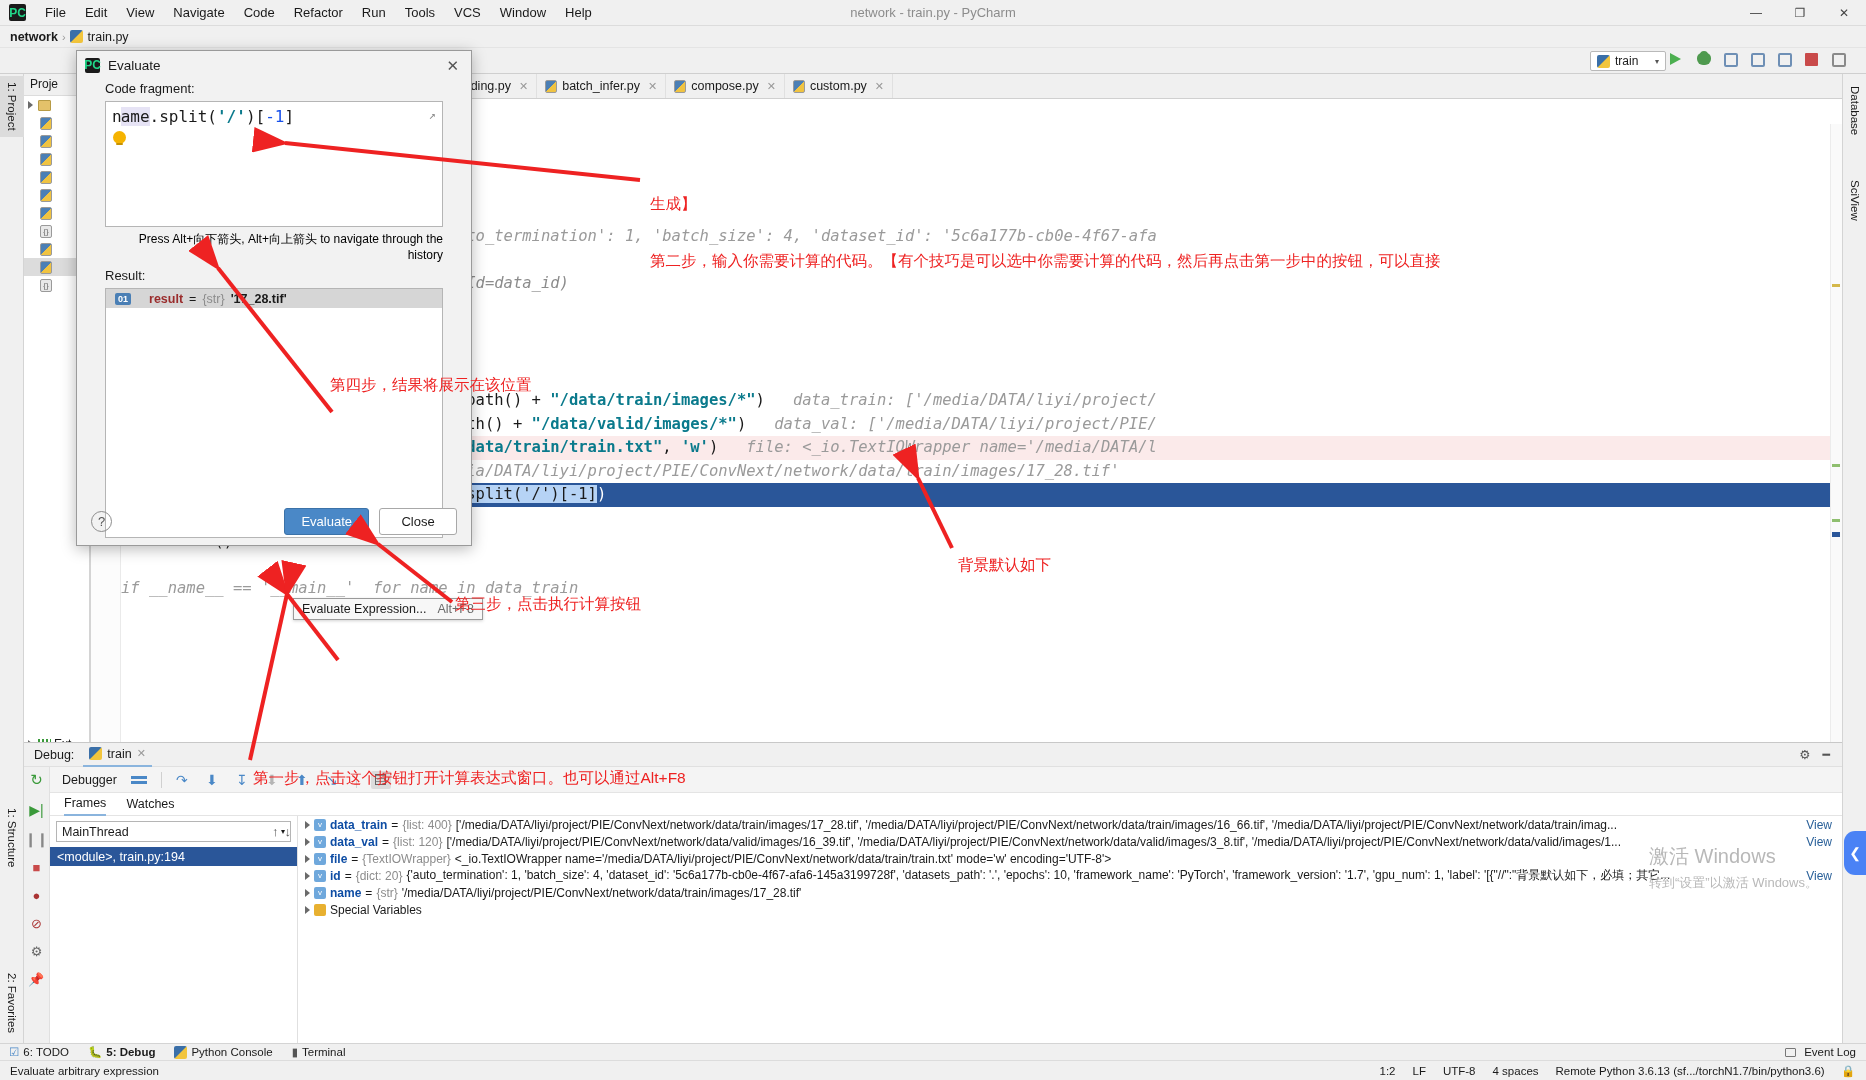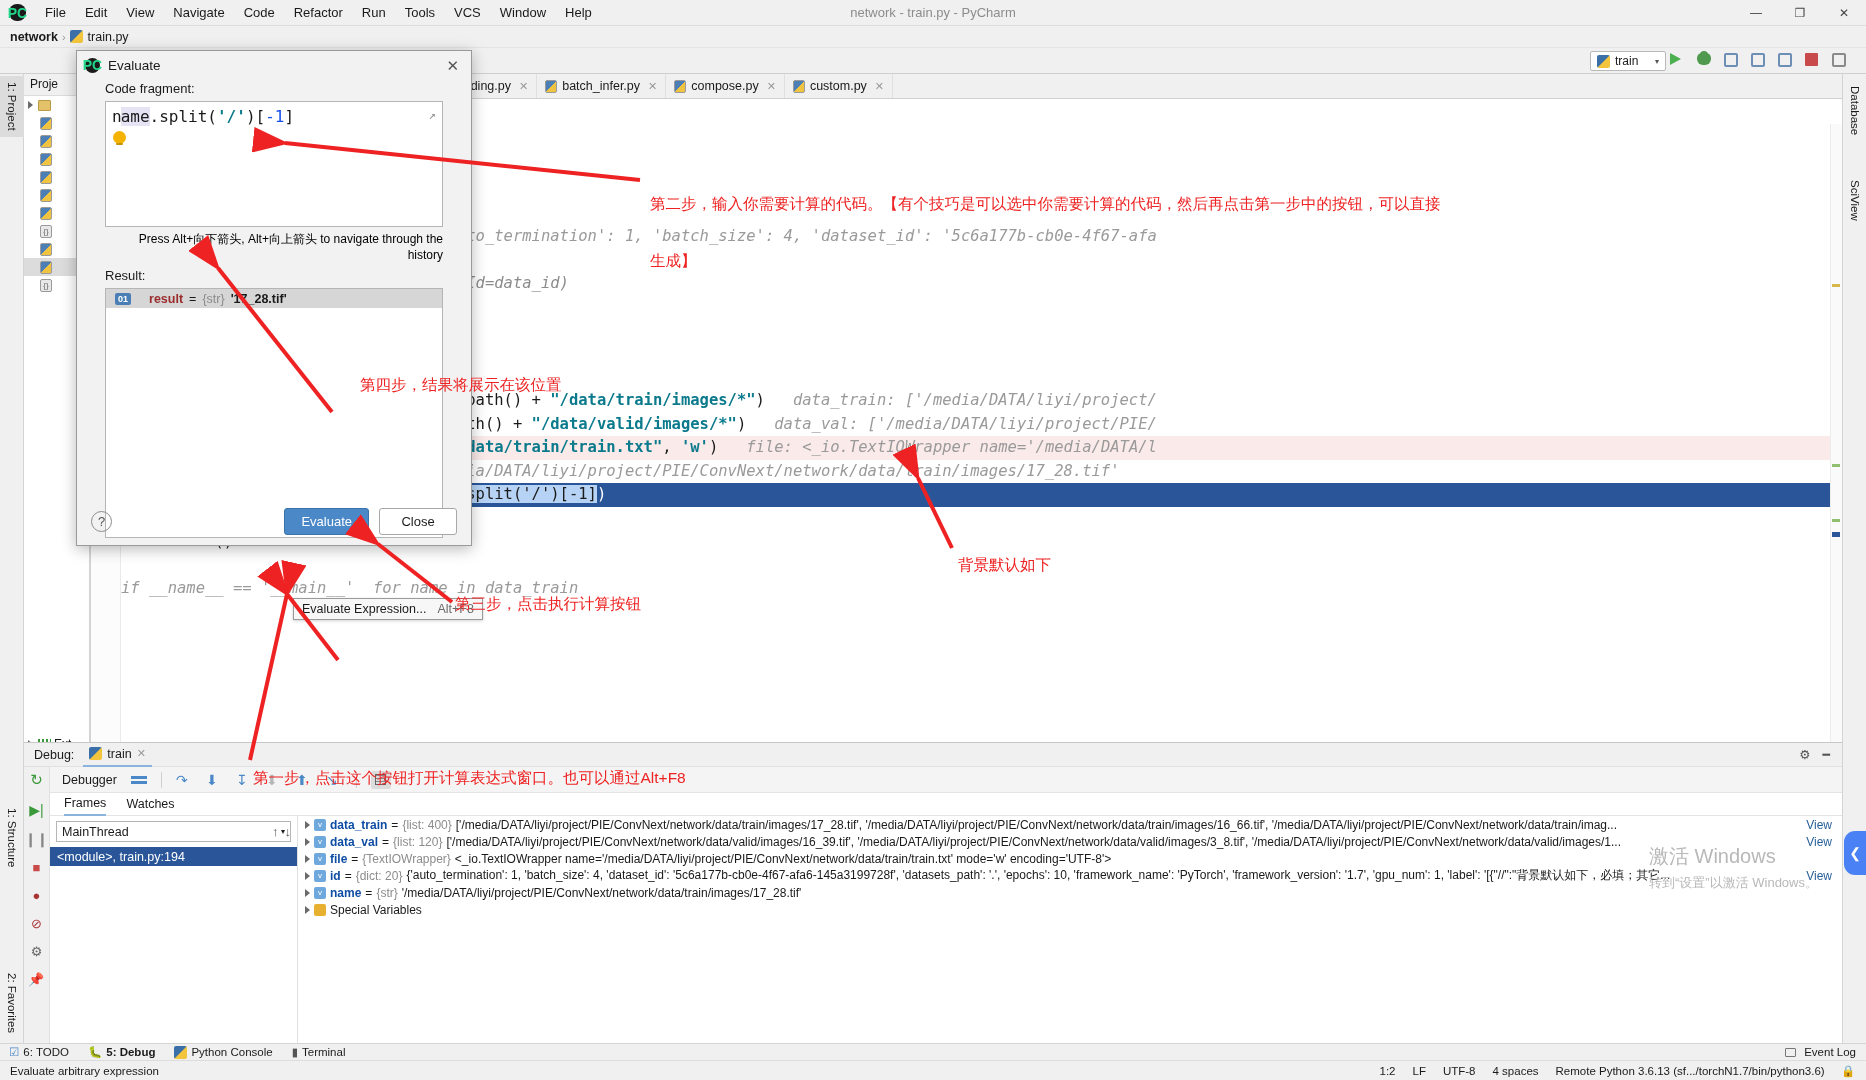--- a/index.html
+++ b/index.html
@@ -16,23 +16,23 @@
   #app { position: relative; width: 1866px; height: 1080px; }
 
   
   .titlebar {
     position: absolute; top: 0; left: 0; width: 1866px; height: 26px;
     background: #f0f0f0; border-bottom: 1px solid #dcdcdc;
     display: flex; align-items: center;
   }
   .pc-logo {
     width: 17px; height: 17px; margin-left: 9px; margin-right: 10px;
-    background: #1a1a1a; border-radius: 8px;
+    background: #1a1a1a; border-radius: 2px;
     display: flex; align-items: center; justify-content: center;
-    color: #21d789; font-size: 14px; font-weight: bold; line-height: 1;
+    color: #21d789; font-size: 12px; font-weight: bold; line-height: 1;
   }
   .menubar { display: flex; align-items: center; gap: 1px; }
   .menu-item {
     padding: 3px 9px; font-size: 13px; color: #1a1a1a; cursor: default;
   }
   .win-title {
     position: absolute; left: 0; right: 0; text-align: center;
     font-size: 13px; color: #8c8c8c; pointer-events: none;
   }
   .win-ctrls {
@@ -819,21 +819,21 @@
     <line x1="452" y1="602" x2="378" y2="544" stroke="#ee2222" stroke-width="4" marker-end="url(#ah)"></line>
 
     <line x1="338" y1="660" x2="287" y2="594" stroke="#ee2222" stroke-width="4" marker-end="url(#ah)"></line>
 
     <line x1="250" y1="760" x2="287" y2="594" stroke="#ee2222" stroke-width="4" marker-end="url(#ah)"></line>
 
     <line x1="952" y1="548" x2="918" y2="478" stroke="#ee2222" stroke-width="4" marker-end="url(#ah)"></line>
   </svg>
 
   <div class="anno" style="left:650px; top:158px;">
+    <div>生成】</div>
     <div>第二步，输入你需要计算的代码。【有个技巧是可以选中你需要计算的代码，然后再点击第一步中的按钮，可以直接</div>
-    <div>生成】</div>
-  </div>
-  <div class="anno" style="left:360px; top:375px;">第四步，结果将展示在该位置</div>
+  </div>
+  <div class="anno" style="left:330px; top:375px;">第四步，结果将展示在该位置</div>
   <div class="anno" style="left:455px; top:594px;">第三步，点击执行计算按钮</div>
   <div class="anno" style="left:253px; top:768px;">第一步，点击这个按钮打开计算表达式窗口。也可以通过Alt+F8</div>
   <div class="anno" style="left:958px; top:555px;">背景默认如下</div>
 
 </div>
 
 </body></html>

